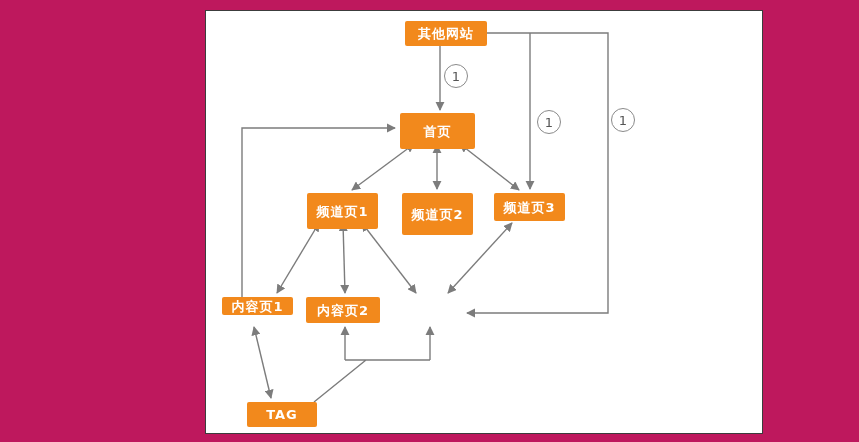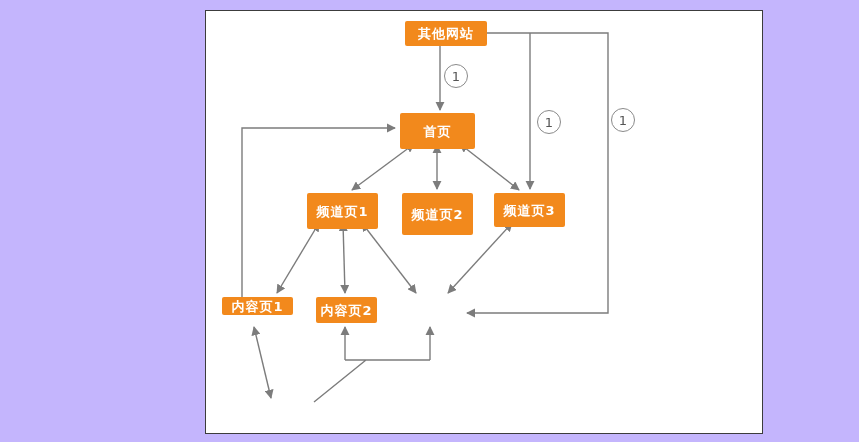--- a/index.html
+++ b/index.html
@@ -1,18 +1,18 @@
 <!DOCTYPE html>
 <html><head>
 <meta charset="utf-8">
 <style>
   * { margin:0; padding:0; box-sizing:border-box; }
   html,body { background:#ffffff; }
   body { font-family:"DejaVu Sans","Liberation Sans",sans-serif; }
-  .canvas { position:relative; width:859px; height:442px; background:#c4b5fd; overflow:hidden; }
+  .canvas { position:relative; width:859px; height:442px; background:#be185d; overflow:hidden; }
   .frame { position:absolute; left:205px; top:10px; width:558px; height:424px;
            border:1px solid #3c3c3c; background:#ffffff; }
   .connectors { position:absolute; left:0; top:0; width:859px; height:442px; pointer-events:none; }
   .node { position:absolute; background:#f2891c; color:#ffffff; font-weight:bold;
           font-size:13px; line-height:1; display:flex; align-items:center; justify-content:center;
           border-radius:2px; letter-spacing:1px; white-space:nowrap; }
   .badge { position:absolute; width:24px; height:24px; border-radius:50%;
            border:1.5px solid #8a8a8a; background:#ffffff; color:#555555;
            display:flex; align-items:center; justify-content:center; font-size:13px; }
 </style>
@@ -50,21 +50,22 @@
       <path d="M314,402 L366,360 M345,360 L430,360"></path>
       <path d="M345,360 L345,327" marker-end="url(#arr)"></path>
       <path d="M430,360 L430,327" marker-end="url(#arr)"></path>
     </g>
   </svg>
 
   <div class="node" style="left:405px;top:21px;width:82px;height:25px">其他网站</div>
   <div class="node" style="left:400px;top:113px;width:75px;height:36px">首页</div>
   <div class="node" style="left:307px;top:193px;width:71px;height:36px">频道页1</div>
   <div class="node" style="left:402px;top:193px;width:71px;height:42px">频道页2</div>
-  <div class="node" style="left:494px;top:193px;width:71px;height:34px">频道页3</div>
+  <div class="node" style="left:494px;top:193px;width:71px;height:28px">频道页3</div>
   <div class="node" style="left:222px;top:297px;width:71px;height:18px">内容页1</div>
-  <div class="node" style="left:316px;top:297px;width:61px;height:26px">内容页2</div>
+  <div class="node" style="left:306px;top:297px;width:74px;height:26px">内容页2</div>
+  <div class="node" style="left:247px;top:402px;width:70px;height:25px">TAG</div>
 
   <div class="badge" style="left:444px;top:64px">1</div>
   <div class="badge" style="left:537px;top:110px">1</div>
   <div class="badge" style="left:611px;top:108px">1</div>
 
 </div>
 
 </body></html>

